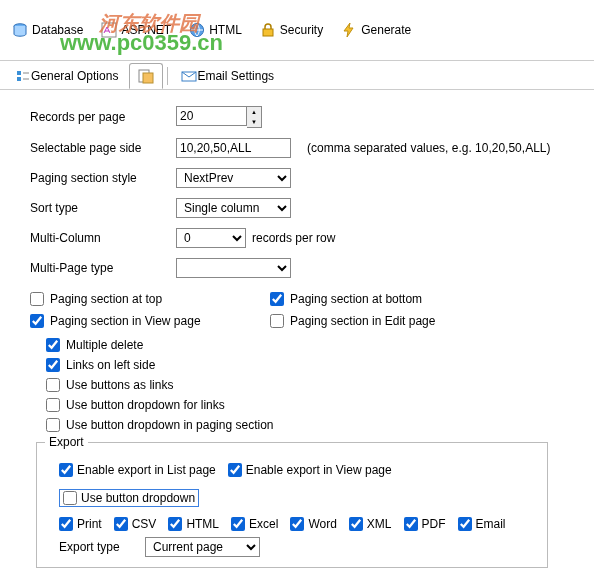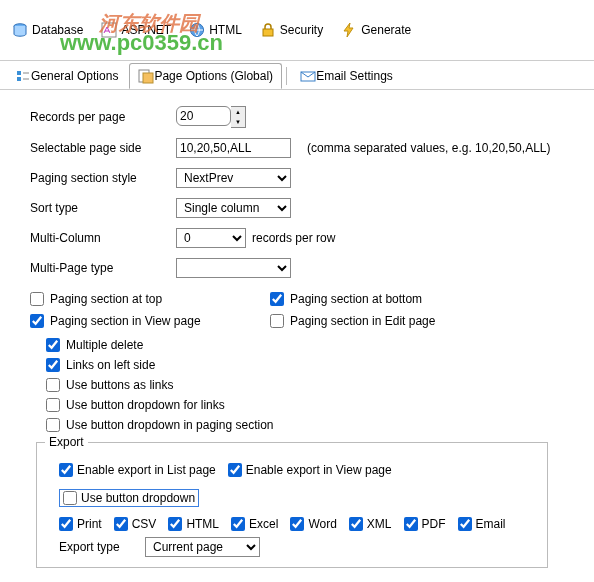--- a/index.html
+++ b/index.html
@@ -209,21 +209,20 @@
     </span>
     <span>General Options</span>
   </div>
   <div class="tab active">
     <span class="icon">
       <svg width="16" height="16">
           <rect x="1" y="2" width="10" height="12" fill="#fff" stroke="#888"></rect>
           <rect x="5" y="5" width="10" height="10" fill="#f5c060" stroke="#b89030"></rect>
         </svg>
     </span>
-    <span>Page Options (Global)</span>
   </div>
   <div style="width:1px;height:18px;background:#bbb;margin:0 2px"></div>
   <div class="tab">
     <span class="icon">
       <svg width="16" height="16">
           <rect x="1" y="4" width="14" height="9" fill="#fff" stroke="#3a80c8"></rect>
           <path d="M1 4l7 5 7-5" fill="none" stroke="#3a80c8"></path>
         </svg>
     </span>
     <span>Email Settings</span>
@@ -231,21 +230,21 @@
 </div>
 
 <div class="watermark-cn">河东软件园</div>
 <div class="watermark">www.pc0359.cn</div>
 
 <div class="content">
 
   <div class="form-row">
     <span class="form-label">Records per page</span>
     <div class="num-wrap">
-      <input class="num-input" style="width: 55px; border-radius: 6px;" value="20">
+      <input class="num-input" style="width: 71px;" value="20">
       <div class="spinner">
         <button>▲</button>
         <button>▼</button>
       </div>
     </div>
   </div>
 
   <div class="form-row">
     <span class="form-label">Selectable page side</span>
     <input class="text-input" style="width: 115px;" value="10,20,50,ALL">

